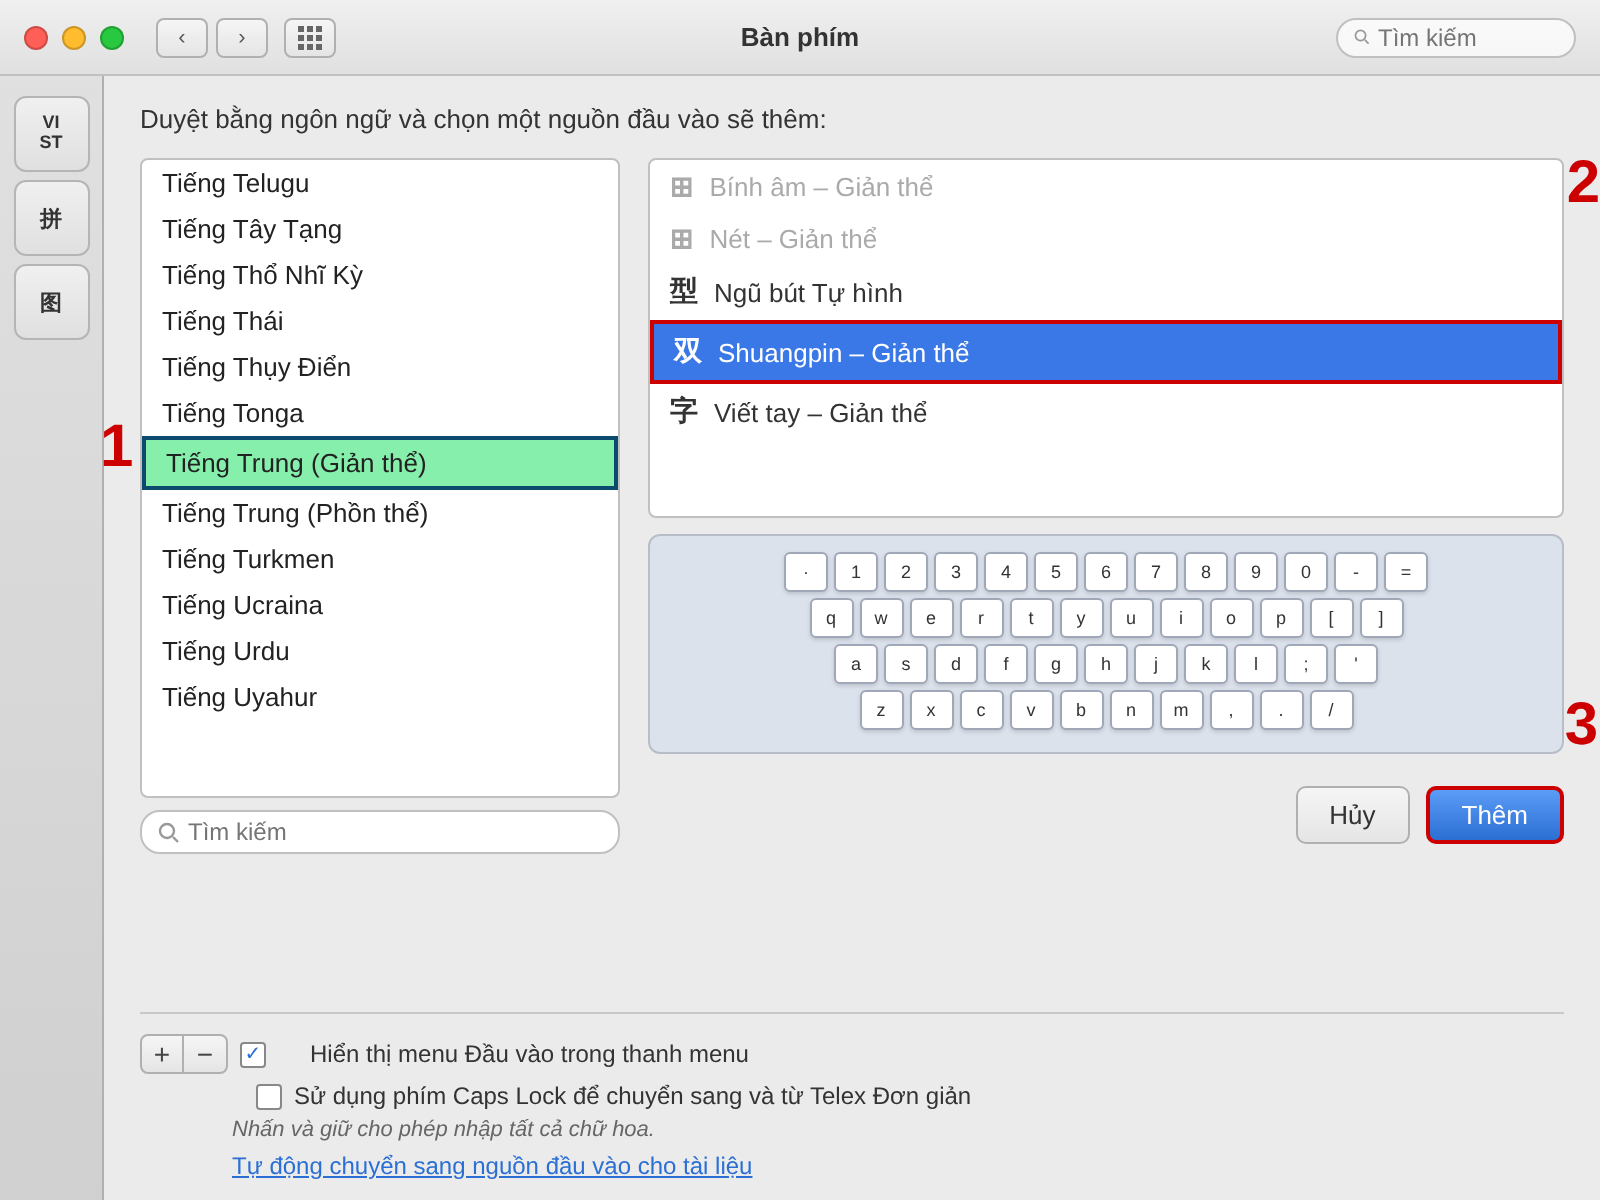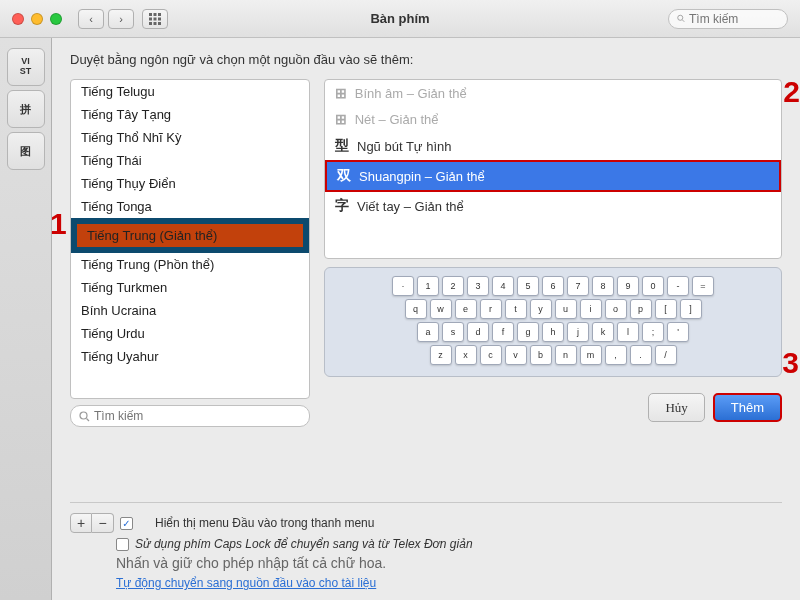--- a/index.html
+++ b/index.html
@@ -151,22 +151,22 @@
       max-height: 320px;
     }
     .lang-item {
       padding: 4px 10px;
       font-size: 13px;
       color: #222;
       cursor: pointer;
       white-space: nowrap;
     }
     .lang-item.selected {
-      background: #c2410c;
-      border: 6px solid #0c4a6e;
+      background: #86efac;
+      border: 2px solid #0c4a6e;
     }
     .search-box {
       display: flex;
       align-items: center;
       background: white;
       border: 1px solid #c0c0c0;
       border-radius: 10px;
       padding: 3px 8px;
       gap: 4px;
     }
@@ -253,21 +253,20 @@
       margin-top: 8px;
     }
     .btn-cancel {
       padding: 5px 16px;
       background: linear-gradient(to bottom, #f5f5f5, #e5e5e5);
       border: 1px solid #b0b0b0;
       border-radius: 5px;
       font-size: 13px;
       color: #333;
       cursor: pointer;
-      font-family: Liberation Serif, serif;
     }
     .btn-add {
       padding: 5px 16px;
       background: linear-gradient(to bottom, #5b9cf6, #2b6fd4);
       border: 1px solid #2060c0;
       border-radius: 5px;
       font-size: 13px;
       color: white;
       cursor: pointer;
       border: 2px solid #cc0000;
@@ -383,21 +382,21 @@
         <div class="language-list" id="lang-list">
             <div class="lang-item">Tiếng Telugu</div>
             <div class="lang-item">Tiếng Tây Tạng</div>
             <div class="lang-item">Tiếng Thổ Nhĩ Kỳ</div>
             <div class="lang-item">Tiếng Thái</div>
             <div class="lang-item">Tiếng Thụy Điển</div>
             <div class="lang-item">Tiếng Tonga</div>
             <div class="lang-item selected">Tiếng Trung (Giản thể)</div>
             <div class="lang-item">Tiếng Trung (Phồn thể)</div>
             <div class="lang-item">Tiếng Turkmen</div>
-            <div class="lang-item">Bính Ucraina</div>
+            <div class="lang-item">Tiếng Ucraina</div>
             <div class="lang-item">Tiếng Urdu</div>
             <div class="lang-item">Tiếng Uyahur</div>
           </div>
         <div class="search-box">
           <svg width="11" height="11" viewBox="0 0 11 11" fill="none">
             <circle cx="4.5" cy="4.5" r="3.5" stroke="#999" stroke-width="1.2"></circle>
             <line x1="7.5" y1="7.5" x2="10" y2="10" stroke="#999" stroke-width="1.2"></line>
           </svg>
           <input type="text" style="border: none; outline: none; font-size: 12px; color: rgb(136, 136, 136); width: 180px; background: transparent;" placeholder="Tìm kiếm">
         </div>
@@ -500,23 +499,23 @@
       <div class="footer-row">
         <div class="add-remove">
           <div class="add-remove-btn">+</div>
           <div class="add-remove-btn">−</div>
         </div>
         <div style="display:flex;align-items:center;gap:22px;">
           <div class="checkbox checked"></div>
           <span>Hiển thị menu Đầu vào trong thanh menu</span>
         </div>
       </div>
-      <div class="footer-row" style="margin-left:46px;font-style:italic;">
+      <div class="footer-row" style="margin-left:58px;">
         <div class="checkbox"></div>
         <span>Sử dụng phím Caps Lock để chuyển sang và từ Telex Đơn giản</span>
       </div>
-      <div style="margin-left:46px;font-size:14px;color:#666;margin-top:2px;">Nhấn và giữ cho phép nhập tất cả chữ hoa.</div>
+      <div style="margin-left:46px;font-size:11px;color:#666;margin-top:2px;font-style:italic;">Nhấn và giữ cho phép nhập tất cả chữ hoa.</div>
       <div style="margin-left:46px;margin-top:4px;">
         <span style="font-size:12px;color:#2b6fd4;text-decoration:underline;cursor:pointer;">Tự động chuyển sang nguồn đầu vào cho tài liệu</span>
       </div>
     </div>
   </div>
 </div>
 
 </body></html>

